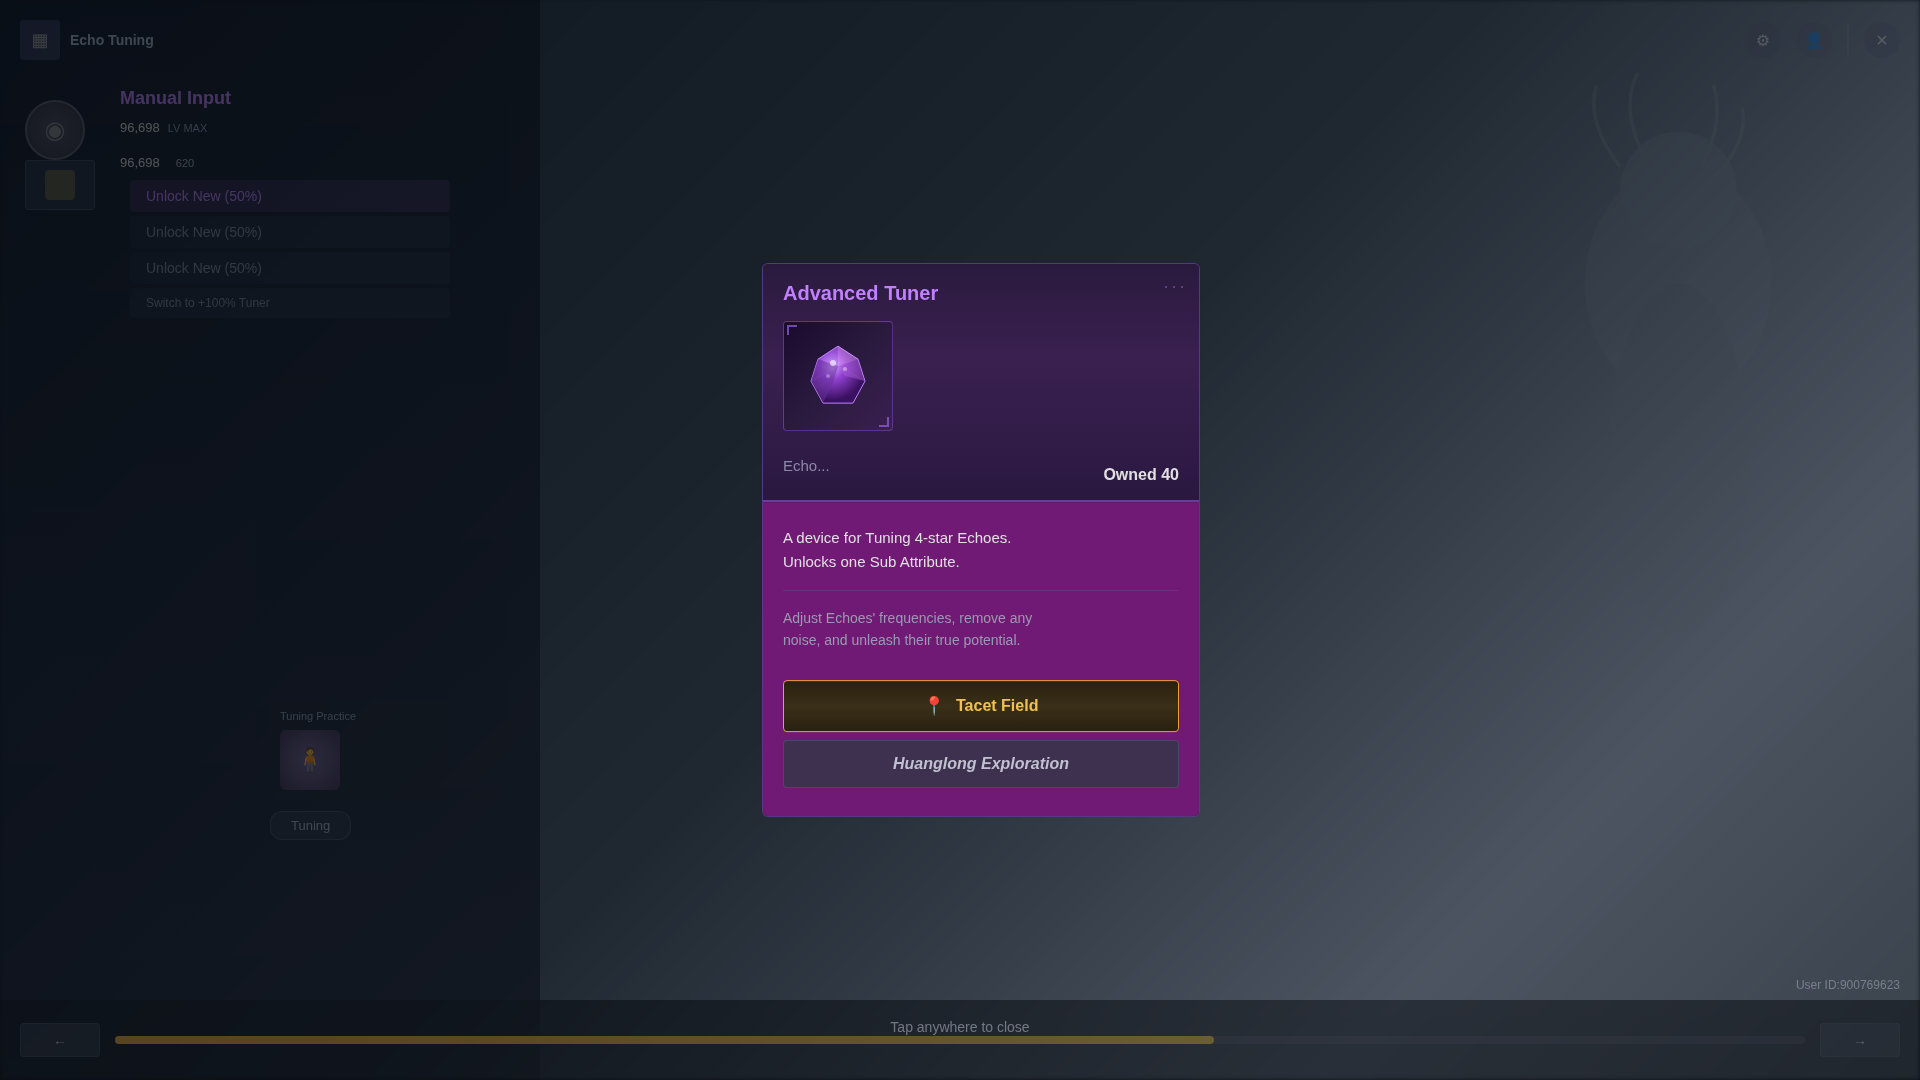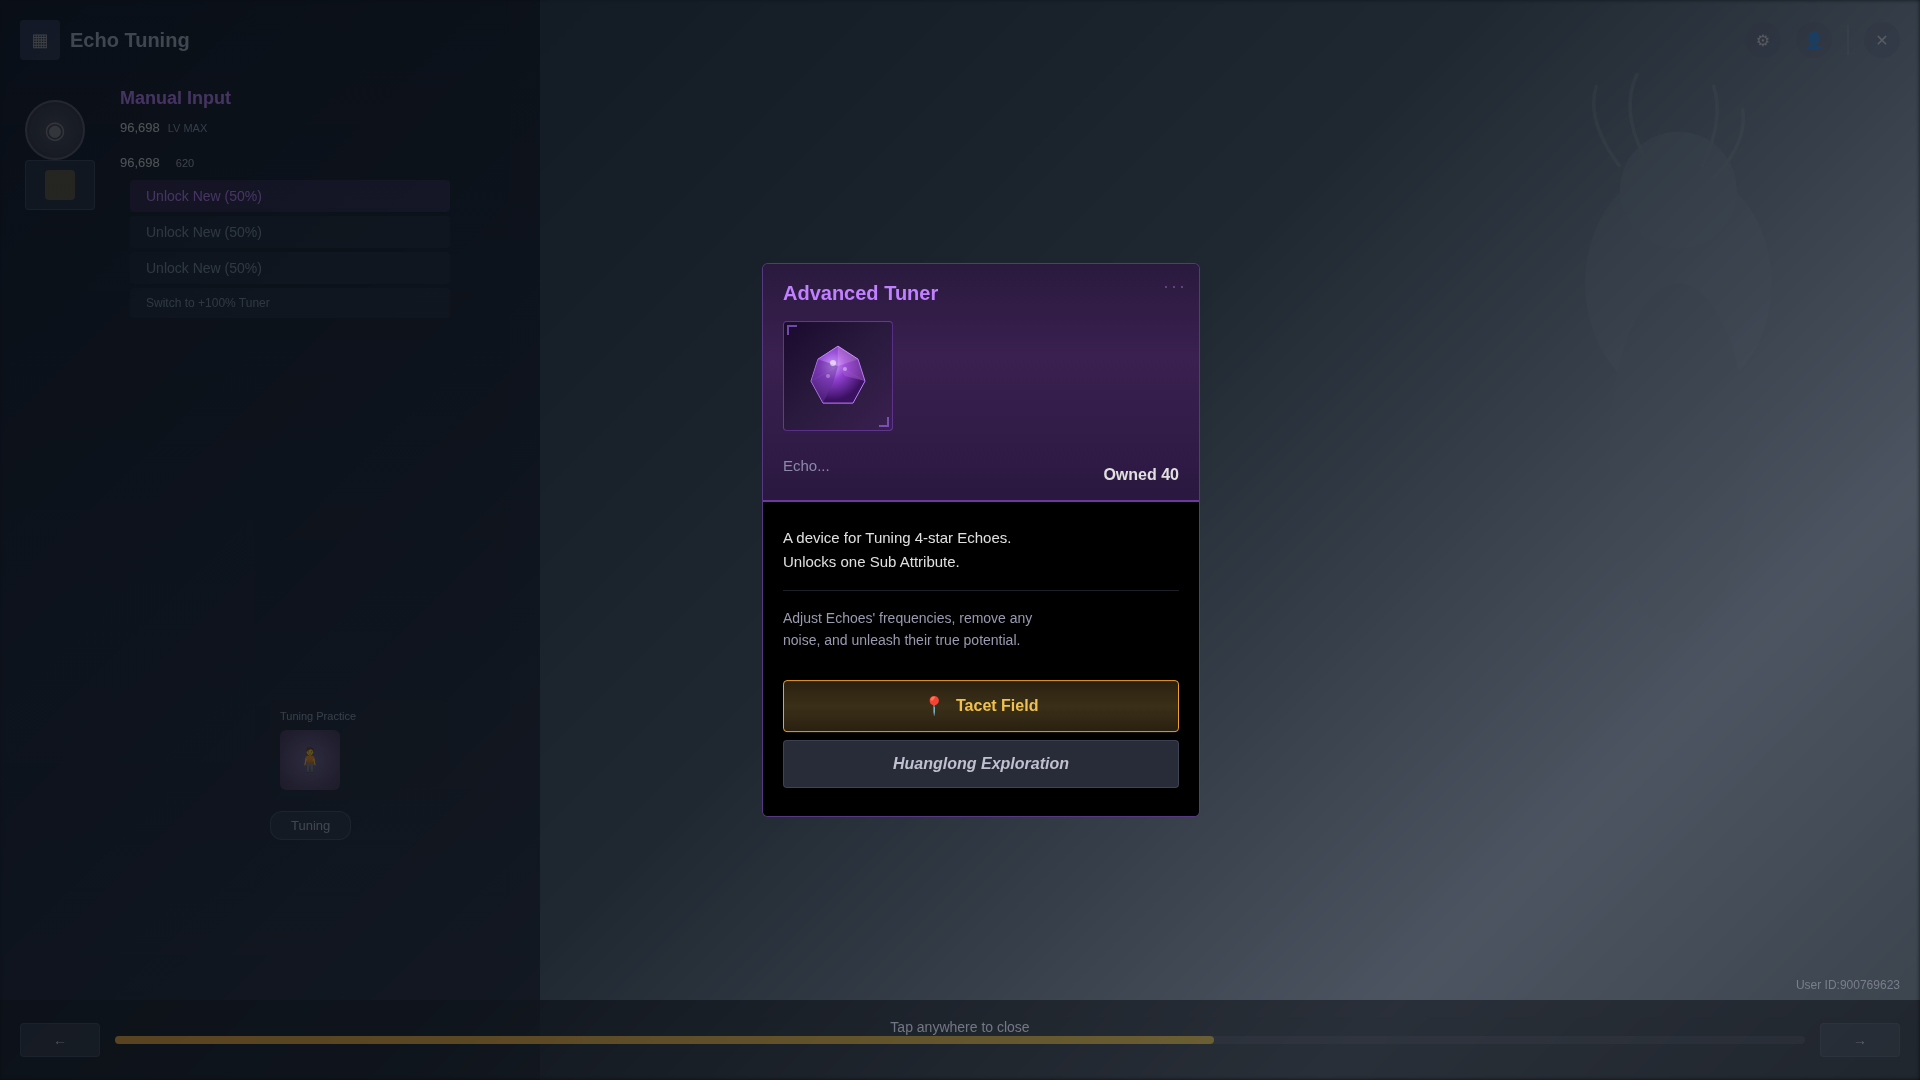--- a/index.html
+++ b/index.html
@@ -66,21 +66,21 @@
       border-radius: 4px;
       display: flex;
       align-items: center;
       justify-content: center;
       color: #aaa;
       font-size: 18px;
     }
 
     .app-title {
       color: #b0b8c8;
-      font-size: 20px;
+      font-size: 14px;
       font-weight: bold;
     }
 
     .top-bar-right {
       position: absolute;
       right: 20px;
       display: flex;
       align-items: center;
       gap: 15px;
     }
@@ -318,21 +318,21 @@
       position: absolute;
       top: 12px;
       right: 12px;
       color: rgba(150,100,200,0.6);
       font-size: 18px;
       letter-spacing: 2px;
     }
 
     
     .modal-body {
-      background: #000000;
+      background: #701a75;
       padding: 24px 20px 20px 20px;
     }
 
     .modal-desc-main {
       color: #e0e0e0;
       font-size: 15px;
       line-height: 1.6;
       margin-bottom: 16px;
     }
 

